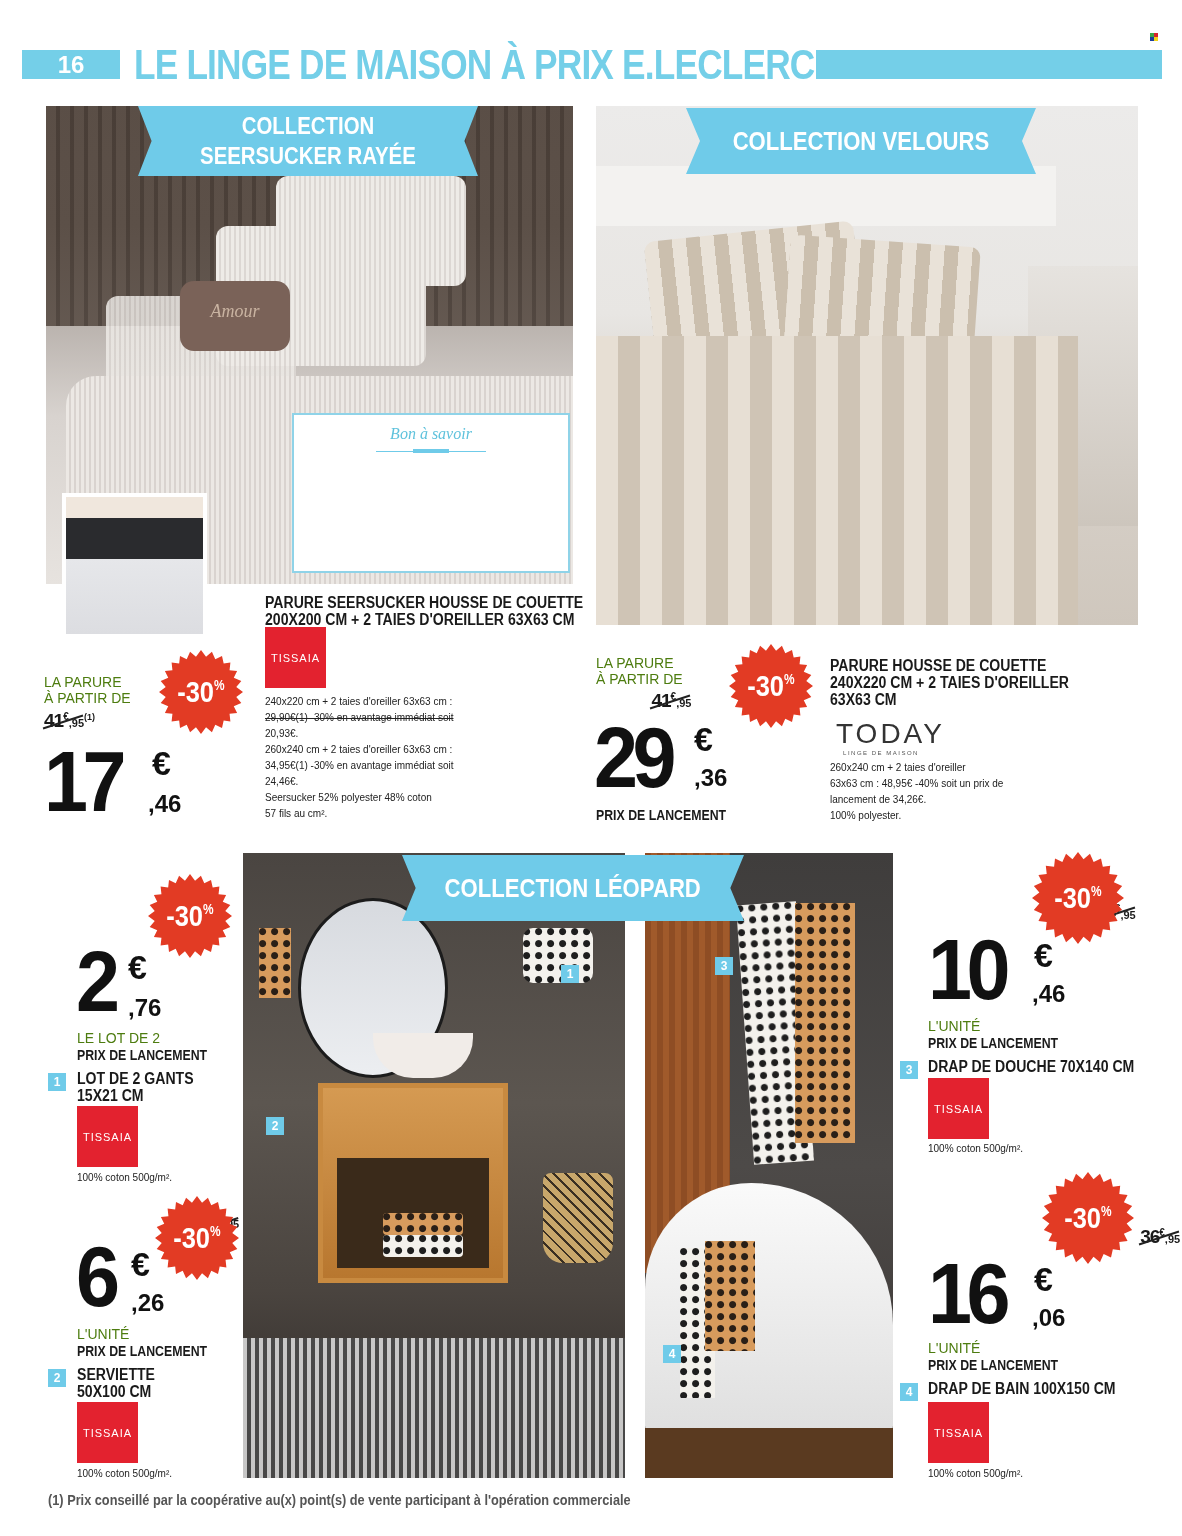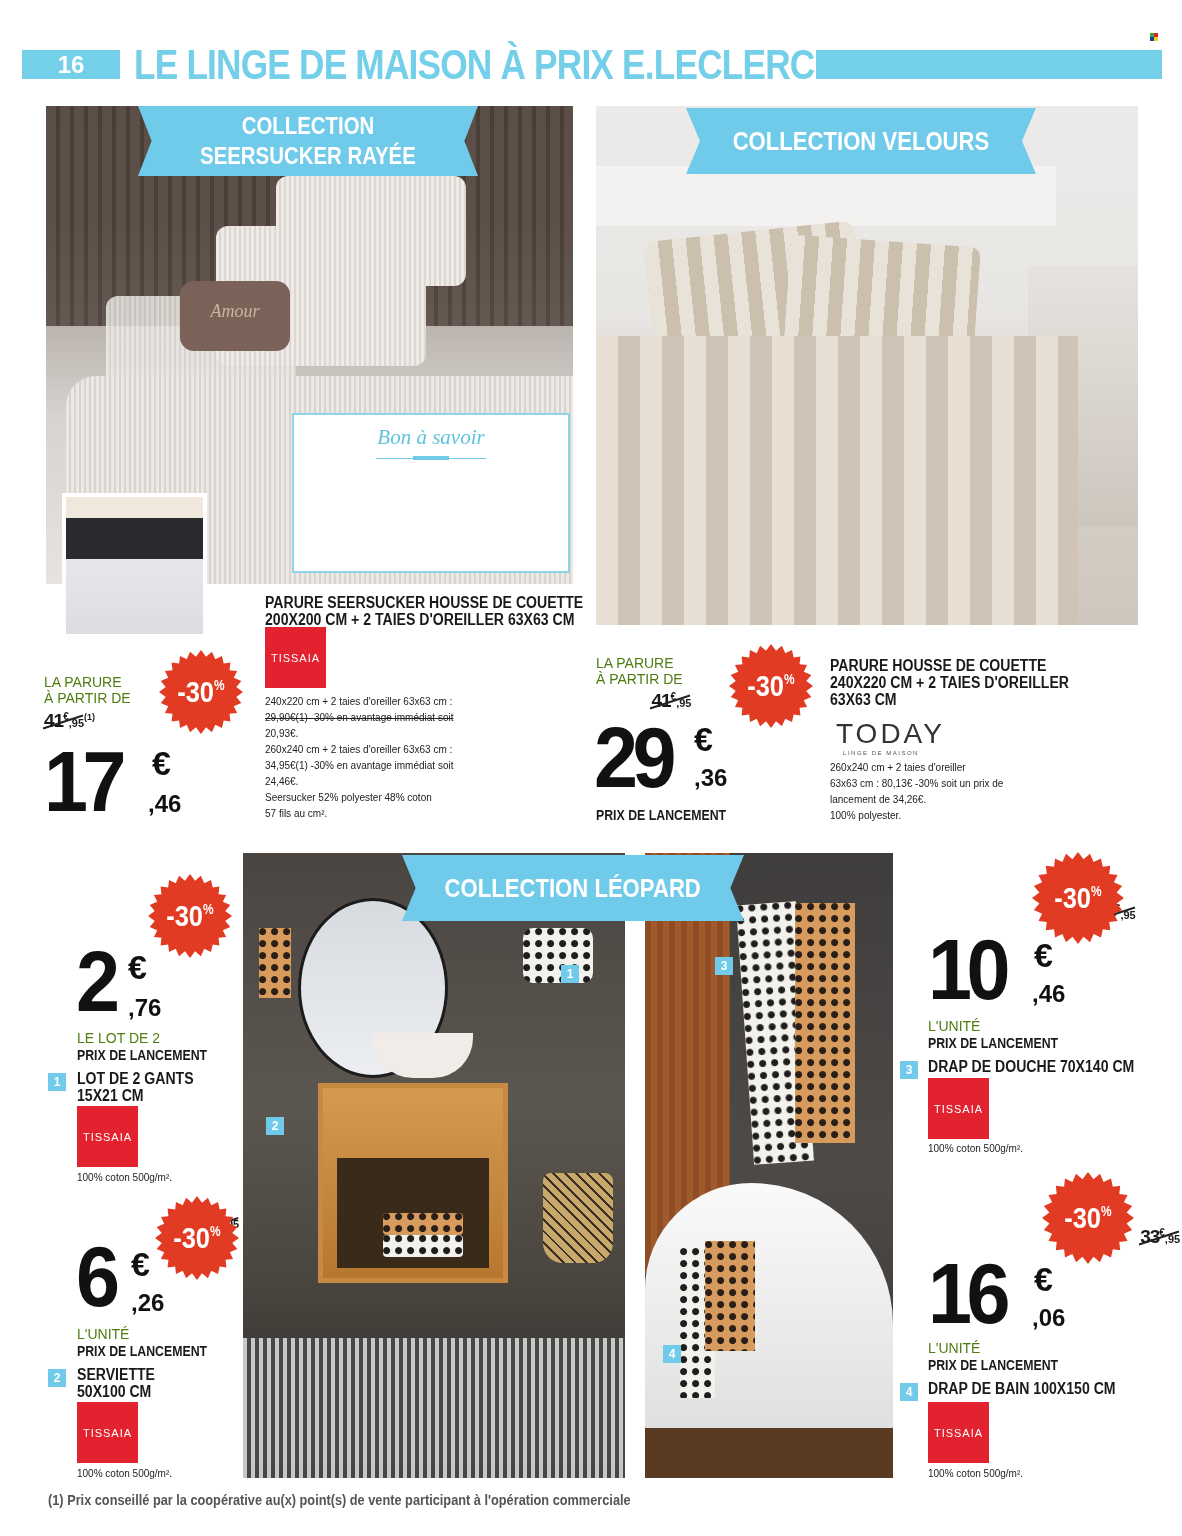--- a/index.html
+++ b/index.html
@@ -48,21 +48,21 @@
   .ph-bath2 .tub { position: absolute; left: 0; right: 0; top: 330px; height: 260px; background: linear-gradient(180deg,#fafafa,#dedede); border-radius: 120px 160px 20px 20px; }
   .ph-bath2 .floor { position: absolute; left: 0; right: 0; bottom: 0; height: 50px; background: #5a3a20; }
 
   
   .ribbon { background: #6fcbe9; color: #fff; font-weight: bold; text-align: center; white-space: nowrap;
     clip-path: polygon(0 0, 100% 0, 96% 50%, 100% 100%, 0 100%, 4% 50%); }
   .ribbon .t { display: inline-block; transform: scaleX(0.85); }
 
   
   .infobox { background: #fff; border: 2px solid #8fd3e8; text-align: center; color: #5fc2dc; }
-  .infobox .ttl { font-family: "Liberation Serif", serif; font-style: italic; font-size: 21px; margin-top: 10px; }
+  .infobox .ttl { font-family: "Liberation Serif", serif; font-style: italic; font-size: 16px; margin-top: 10px; }
   .infobox .rule { margin: 8px auto 12px; width: 110px; height: 1px; background: #6fcbe9; position: relative; }
   .infobox .rule:after { content: ""; position: absolute; left: 37px; top: -2px; width: 36px; height: 4px; background: #6fcbe9; }
   .infobox .body { font-size: 17px; line-height: 19px; }
 
   
   .small { font-size: 14px; line-height: 16px; color: #4d7c0f; }
   .bold-sm { font-weight: bold; font-size: 14px; line-height: 16px; transform: scaleX(0.88); transform-origin: left top; white-space: nowrap; }
   .old { font-weight: bold; font-size: 19px; position: relative; display: inline-block; }
   .old .int { letter-spacing: -1px; }
   .old .eur { font-size: 10px; vertical-align: 7px; }
@@ -198,21 +198,21 @@
   <div>PARURE HOUSSE DE COUETTE</div>
   <div>240X220 CM + 2 TAIES D'OREILLER</div>
   <div>63X63 CM</div>
 </div>
 <div class="abs today" style="left:836px;top:718px;width:90px;">
   <div class="logo">TODAY</div>
   <div class="sub">LINGE DE MAISON</div>
 </div>
 <div class="abs desc" style="left:830px;top:760px;">
   <div>260x240 cm + 2 taies d'oreiller</div>
-  <div>63x63 cm : 80,13€ -30% soit un prix de</div>
+  <div>63x63 cm : 48,95€ -40% soit un prix de</div>
   <div>lancement de 34,26€.</div>
   <div>100% polyester.</div>
 </div>
 
 
 <div class="abs photo ph-bath1" style="left:243px;top:853px;width:382px;height:625px;">
   <div class="mirror"></div>
   <div class="sink"></div>
   <div class="cabinet"></div>
   <div class="cab-open"></div>
@@ -301,21 +301,21 @@
 </div>
 <div class="abs small" style="left:928px;top:1018px;">L'UNITÉ</div>
 <div class="abs bold-sm" style="left:928px;top:1035px;">PRIX DE LANCEMENT</div>
 <div class="abs numtag" style="left:900px;top:1061px;">3</div>
 <div class="abs prod-title" style="left:928px;top:1058px;">DRAP DE DOUCHE 70X140 CM</div>
 <div class="abs brand-tis" style="left:928px;top:1078px;">TISSAIA</div>
 <div class="abs desc" style="left:928px;top:1141px;">100% coton 500g/m².</div>
 
 
 <div class="abs old" style="left:926px;top:1226px;">
-  <span class="int">33</span><span class="eur">€</span><span class="dec">,95</span>
+  <span class="int">36</span><span class="eur">€</span><span class="dec">,95</span>
   <span class="strike"></span>
 </div>
 <div class="abs big" style="left:928px;top:1250px;width:140px;height:90px;">
   <span class="int">16</span>
   <span class="eur" style="left:106px;top:12px;">€</span>
   <span class="dec" style="left:104px;top:56px;">,06</span>
 </div>
 <div class="abs burst" style="left:1042px;top:1172px;width:92px;height:92px;">
   <span class="p"><span>-30</span><sup>%</sup></span>
 </div>

